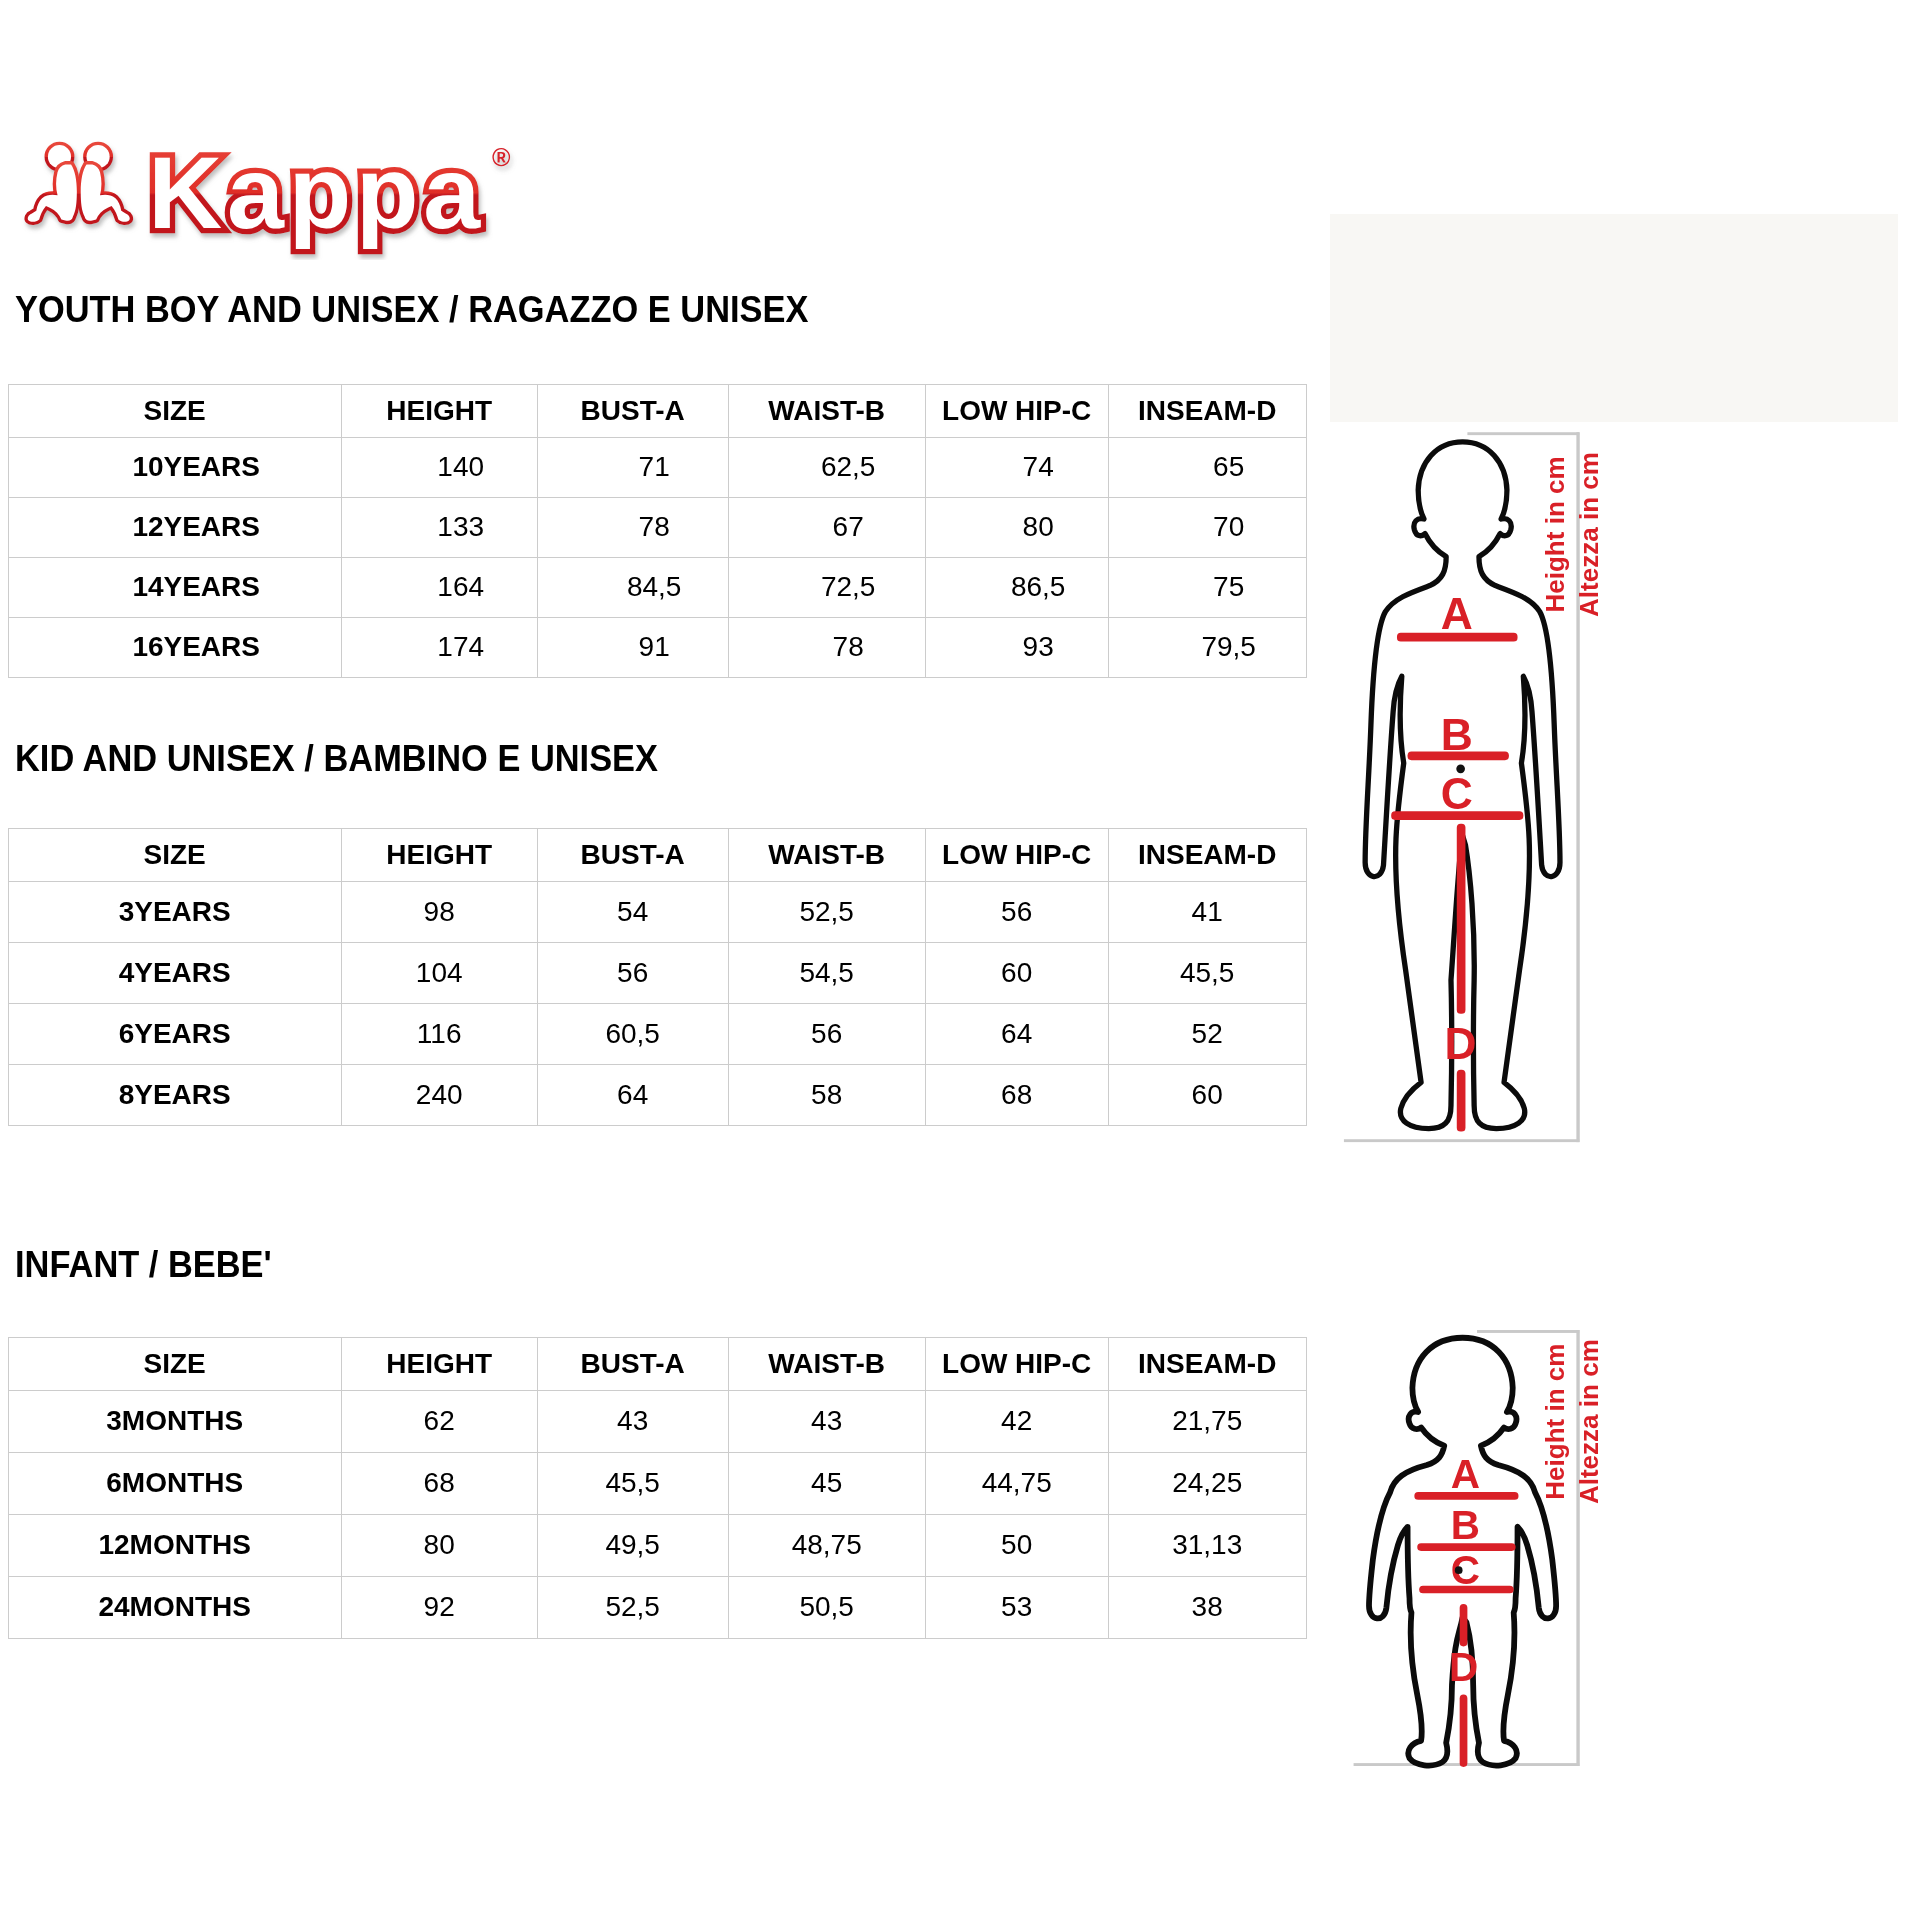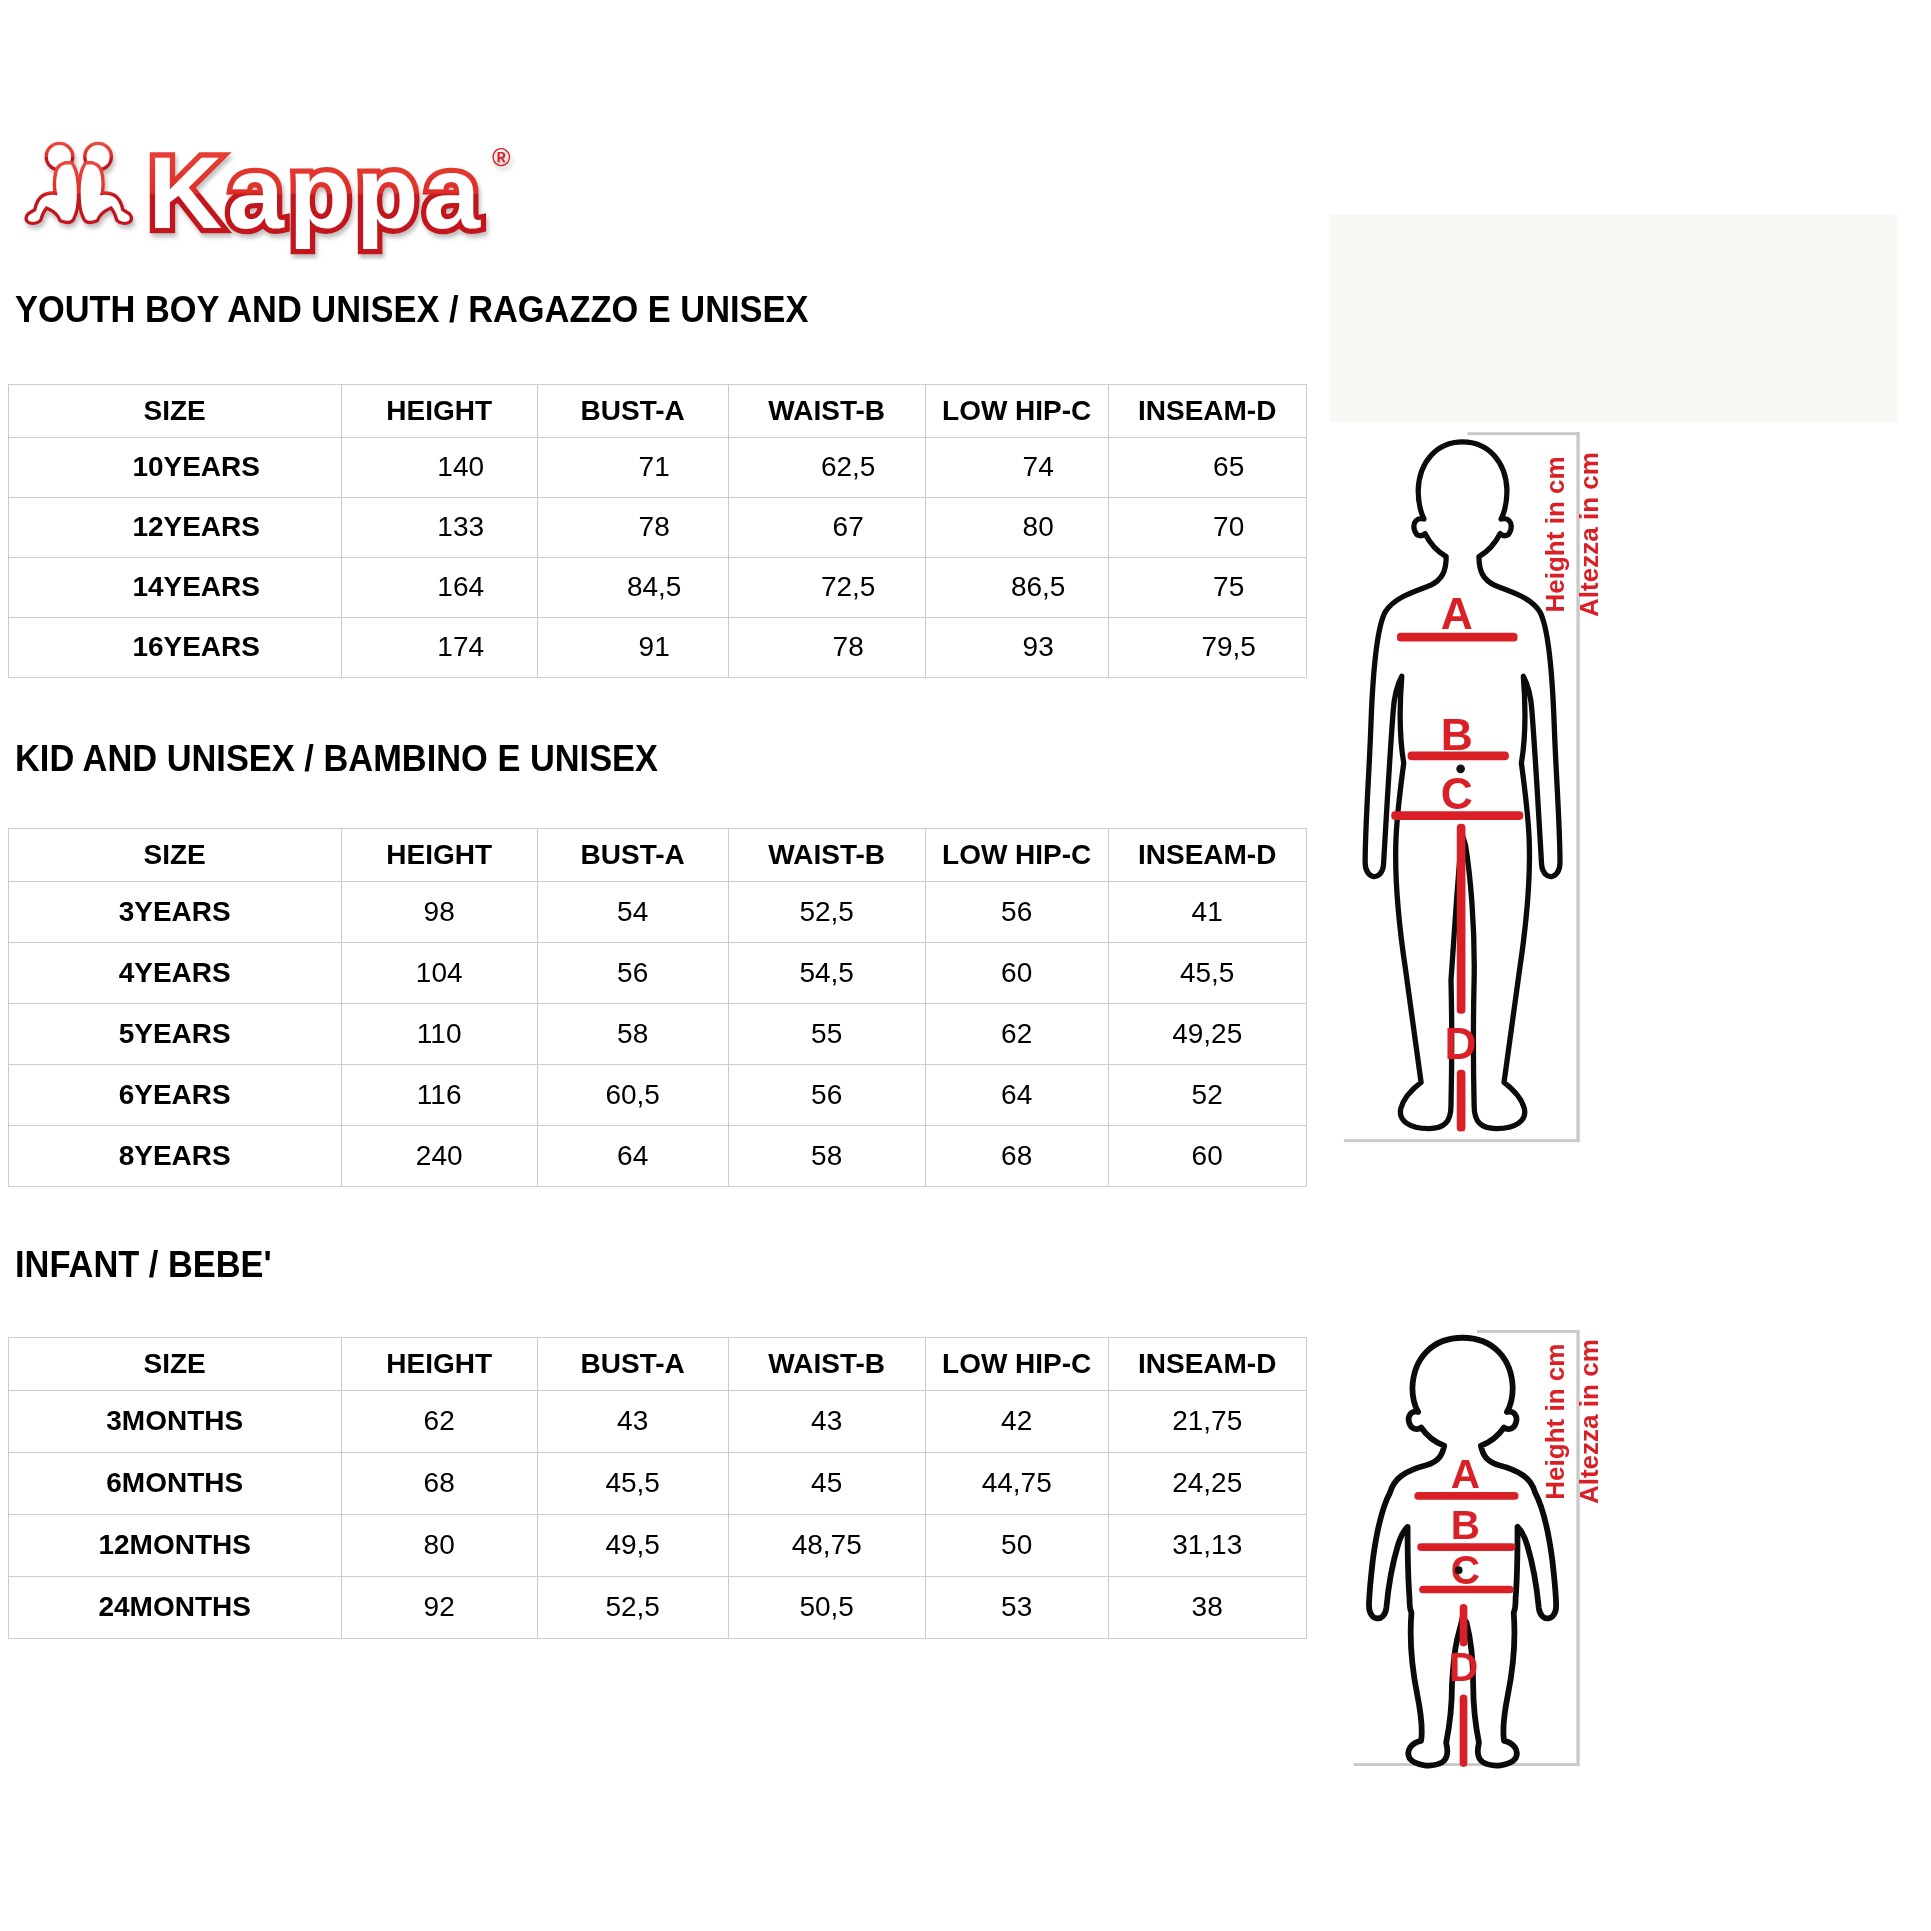--- a/index.html
+++ b/index.html
@@ -188,28 +188,20 @@
         <td>56</td>
         <td>41</td>
       </tr>
       <tr>
         <td>4YEARS</td>
         <td>104</td>
         <td>56</td>
         <td>54,5</td>
         <td>60</td>
         <td>45,5</td>
-      </tr>
-      <tr>
-        <td>5YEARS</td>
-        <td>110</td>
-        <td>58</td>
-        <td>55</td>
-        <td>62</td>
-        <td>49,25</td>
       </tr>
       <tr>
         <td>6YEARS</td>
         <td>116</td>
         <td>60,5</td>
         <td>56</td>
         <td>64</td>
         <td>52</td>
       </tr>
       <tr>

